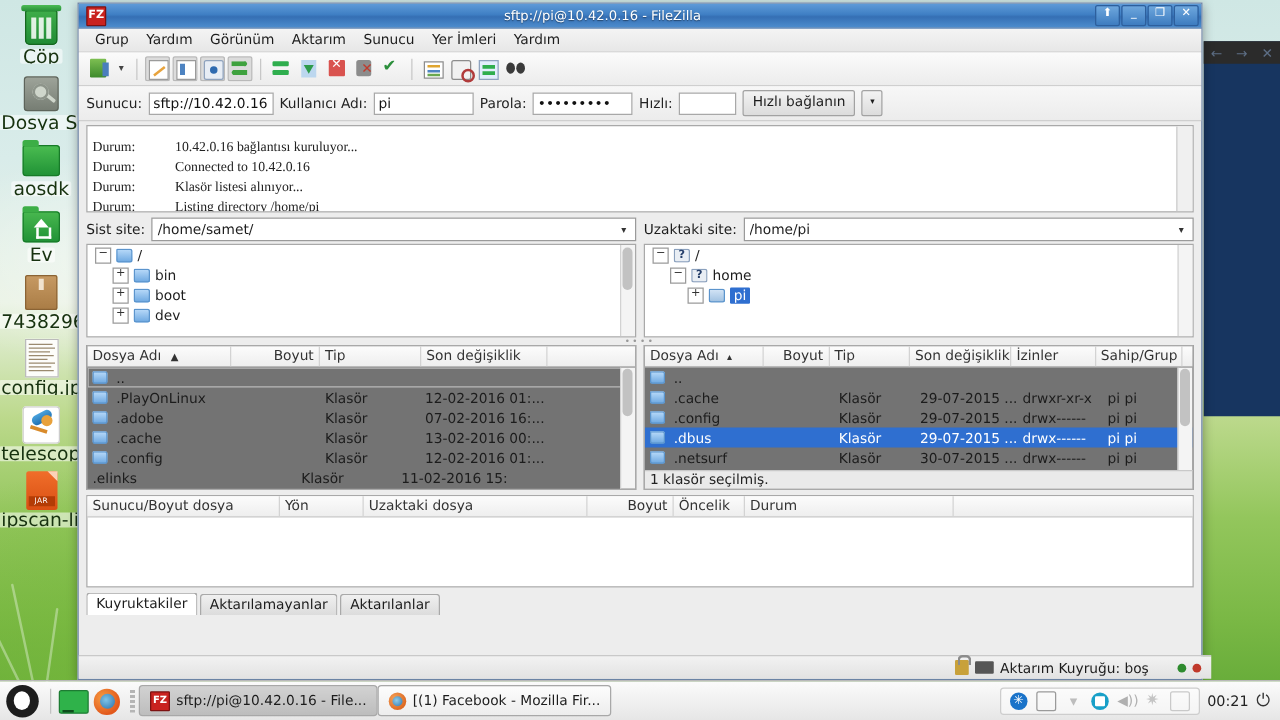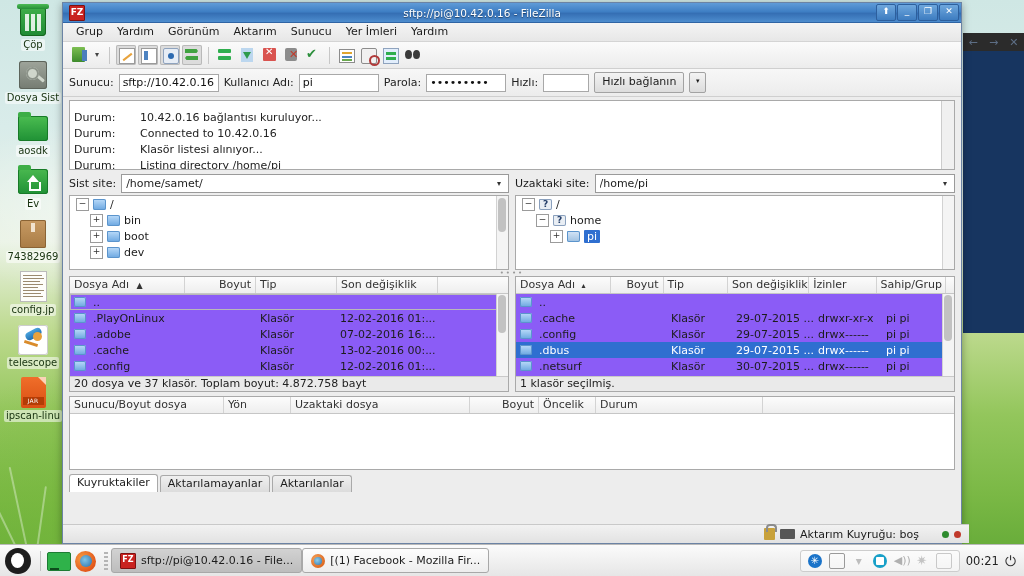--- a/index.html
+++ b/index.html
@@ -17,21 +17,21 @@
     background:radial-gradient(ellipse at 30% 100%,rgba(120,185,60,.85),rgba(120,185,60,0) 70%);}
   .desk-blade{position:absolute;bottom:20px;left:18px;width:2px;height:90px;background:rgba(255,255,255,.35);
     transform:rotate(-12deg);border-radius:2px;}
   .desk-blade.b2{left:40px;height:70px;transform:rotate(8deg);}
   .desk-blade.b3{left:6px;height:55px;transform:rotate(-26deg);}
 
   
   #desk-icons{position:absolute;left:0;top:4px;width:66px;}
   .dicon{width:66px;display:flex;flex-direction:column;align-items:center;margin-bottom:6px;}
   .dicon .gfx{width:34px;height:34px;position:relative;}
-  .dicon .cap{margin-top:1px;font-size:10px;color:#17320f;max-width:64px;white-space:nowrap;overflow:hidden;
+  .dicon .cap{margin-top:1px;font-size:15px;color:#17320f;max-width:64px;white-space:nowrap;overflow:hidden;
     text-overflow:clip;background:rgba(255,255,255,.55);padding:0 2px;border-radius:2px;line-height:12px;}
   
   .ic-trash{background:linear-gradient(to bottom,#3fae4a,#1f8a34);border-radius:2px 2px 4px 4px;
     width:26px;height:28px;margin:4px auto 0;position:relative;box-shadow:inset 0 0 0 1px #16661f;}
   .ic-trash:before{content:"";position:absolute;left:-3px;top:-4px;width:32px;height:5px;border-radius:2px;
     background:linear-gradient(to bottom,#4cbb55,#258e36);}
   .ic-trash i{position:absolute;top:6px;width:4px;height:17px;background:rgba(255,255,255,.85);}
   .ic-trash i:nth-child(1){left:5px}.ic-trash i:nth-child(2){left:11px}.ic-trash i:nth-child(3){left:17px}
   
   .ic-disk{width:28px;height:28px;margin:4px auto 0;border-radius:3px;
@@ -145,21 +145,21 @@
   #fz-quick label{font-size:11px;color:#222;}
   #fz-quick input{height:16px;border:1px solid #a8a8a8;background:#fff;font-size:11px;padding:0 3px;
     font-family:"DejaVu Sans","Liberation Sans",sans-serif;color:#111;}
   .qc-btn{height:19px;padding:0 7px;font-size:11px;background:linear-gradient(to bottom,#f3f3f3,#dcdcdc);
     border:1px solid #a2a2a2;border-radius:2px;line-height:17px;}
   .qc-drop{width:15px;height:19px;background:linear-gradient(to bottom,#f3f3f3,#dcdcdc);border:1px solid #a2a2a2;
     border-radius:2px;font-size:7px;text-align:center;line-height:17px;}
 
   
   #fz-log{margin:3px 6px 0;height:68px;background:#fff;border:1px solid #a9a9a9;position:relative;overflow:hidden;}
-  .logrow{display:flex;font-size:11px;line-height:14px;padding-left:4px;color:#222;}
+  .logrow{display:flex;font-size:11px;line-height:14px;padding-left:4px;color:#222;font-family:Liberation Serif, serif;}
   .logrow .lk{width:66px;flex:none;}
   #fz-log-scroll{position:absolute;right:0;top:0;width:12px;height:100%;background:#f0f0f0;border-left:1px solid #ccc;}
 
   
   #fz-sites{display:flex;padding:3px 6px 0;gap:6px;height:97px;}
   .sitepane{flex:1;display:flex;flex-direction:column;min-width:0;}
   .siterow{display:flex;align-items:center;gap:5px;height:20px;}
   .siterow label{font-size:11px;white-space:nowrap;}
   .sitecombo{flex:1;height:17px;border:1px solid #9a9a9a;background:#fff;display:flex;align-items:center;
     padding:0 2px 0 4px;font-size:11px;}
@@ -176,21 +176,21 @@
   .fi.dim{background:linear-gradient(to bottom,#d6e6f7,#9dbfe0);}
   .sel{background:#2f6fd0;color:#fff;padding:0 3px;border-radius:1px;}
   .treescroll{position:absolute;right:0;top:0;width:11px;height:100%;background:#f4f4f4;border-left:1px solid #d2d2d2;}
   .treescroll i{position:absolute;left:1px;top:2px;width:8px;height:34px;background:#c2c2c2;border-radius:4px;display:block;}
 
   
   .hsplit{height:6px;display:flex;align-items:center;justify-content:center;color:#999;font-size:7px;letter-spacing:2px;}
 
   
   #fz-lists{display:flex;padding:0 6px;gap:6px;height:116px;}
-  .listpane{flex:1;display:flex;flex-direction:column;min-width:0;border:1px solid #a9a9a9;background:#8b5cf6;position:relative;}
+  .listpane{flex:1;display:flex;flex-direction:column;min-width:0;border:1px solid #a9a9a9;background:#737373;position:relative;}
   .lhead{display:flex;height:16px;background:linear-gradient(to bottom,#fcfcfc,#eeeeee);
     border-bottom:1px solid #c6c6c6;font-size:11px;color:#333;}
   .lhead div{padding:0 4px;line-height:15px;border-right:1px solid #d3d3d3;white-space:nowrap;overflow:hidden;}
   .lbody{flex:1;overflow:hidden;position:relative;}
   .lrow{display:flex;height:16px;font-size:11px;align-items:center;}
   .lrow.dotdot{box-shadow:inset 0 0 0 1px #b9b9b9;}
   .lrow.selected{background:#2f6fd0;color:#fff;}
   .lrow div{padding:0 4px;white-space:nowrap;overflow:hidden;}
   .fico{width:12px;height:10px;margin-left:4px;margin-right:3px;flex:none;border-radius:1px 2px 2px 2px;
     background:linear-gradient(to bottom,#bcdcfa,#6aa6e0);box-shadow:inset 0 0 0 1px #5b94cc;}
@@ -575,21 +575,20 @@
 
           <div style="width:89px">.elinks</div>
           <div style="width:62px"></div>
           <div style="width:72px">Klasör</div>
           <div style="width:92px">11-02-2016 15:</div>
         </div>
         <div class="lscroll">
             <i></i>
           </div>
       </div>
-      <div class="lstatus">20 dosya ve 37 klasör. Toplam boyut: 4.872.758 bayt</div>
     </div>
 
     <div class="listpane">
       <div class="lhead">
         <div style="width:88px">
           <span>Dosya Adı</span>
           <span style="font-size:8px;margin-left:3px">▴</span>
         </div>
         <div style="width:45px;text-align:right">Boyut</div>
         <div style="width:57px">Tip</div>

